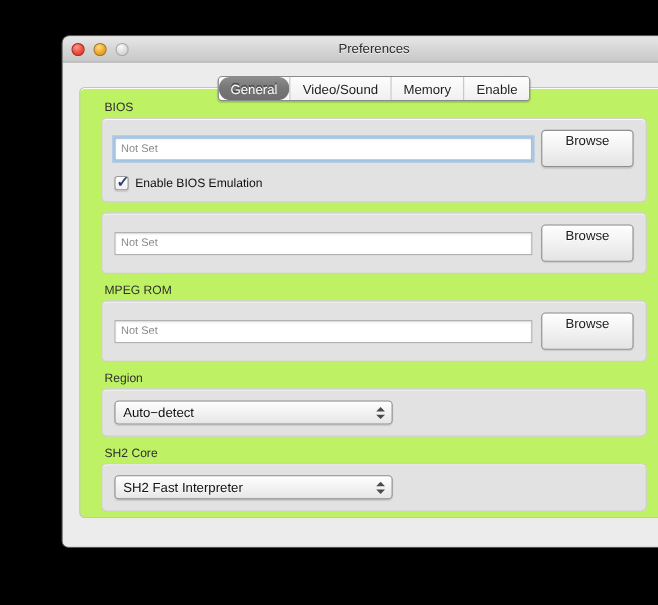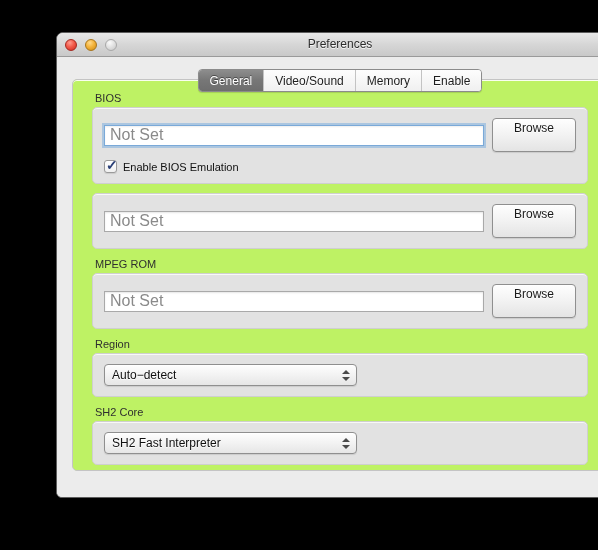--- a/index.html
+++ b/index.html
@@ -103,21 +103,21 @@
     align-items: center;
     padding: 0 11px;
     font-size: 12px;
     color: #1d1d1d;
     background: linear-gradient(to bottom, #fdfdfd 0%, #f0f0f0 100%);
     border-left: 1px solid #c3c3c3;
     text-shadow: 0 1px 0 rgba(255,255,255,0.85);
     user-select: none;
     white-space: nowrap;
   }
-  .tab:first-child { border-left: none; }
+  .tab:first-child { border-left: none; border-radius: 10px; }
   .tab.selected {
     color: #ffffff;
     background: linear-gradient(to bottom, #8d8d8d 0%, #777777 48%, #6e6e6e 100%);
     text-shadow: 0 -1px 0 rgba(0,0,0,0.45);
     border-left-color: #6e6e6e;
   }
 
   #tabpanel {
     position: absolute;
     left: 15px;
@@ -164,21 +164,21 @@
   
   .textfield {
     flex: 1;
     height: 21px;
     background: #ffffff;
     border: 1px solid #a9a9a9;
     box-sizing: border-box;
     display: flex;
     align-items: center;
     padding: 0 5px;
-    font-size: 16px;
+    font-size: 10px;
     color: #8a8a8a;
     box-shadow: inset 0 1px 2px rgba(0,0,0,0.10);
     user-select: none;
   }
   .textfield.focused {
     border: 1px solid #7aa9d8;
     box-shadow: 0 0 0 2px rgba(125,175,222,0.55), inset 0 1px 2px rgba(0,0,0,0.07);
   }
 
   

